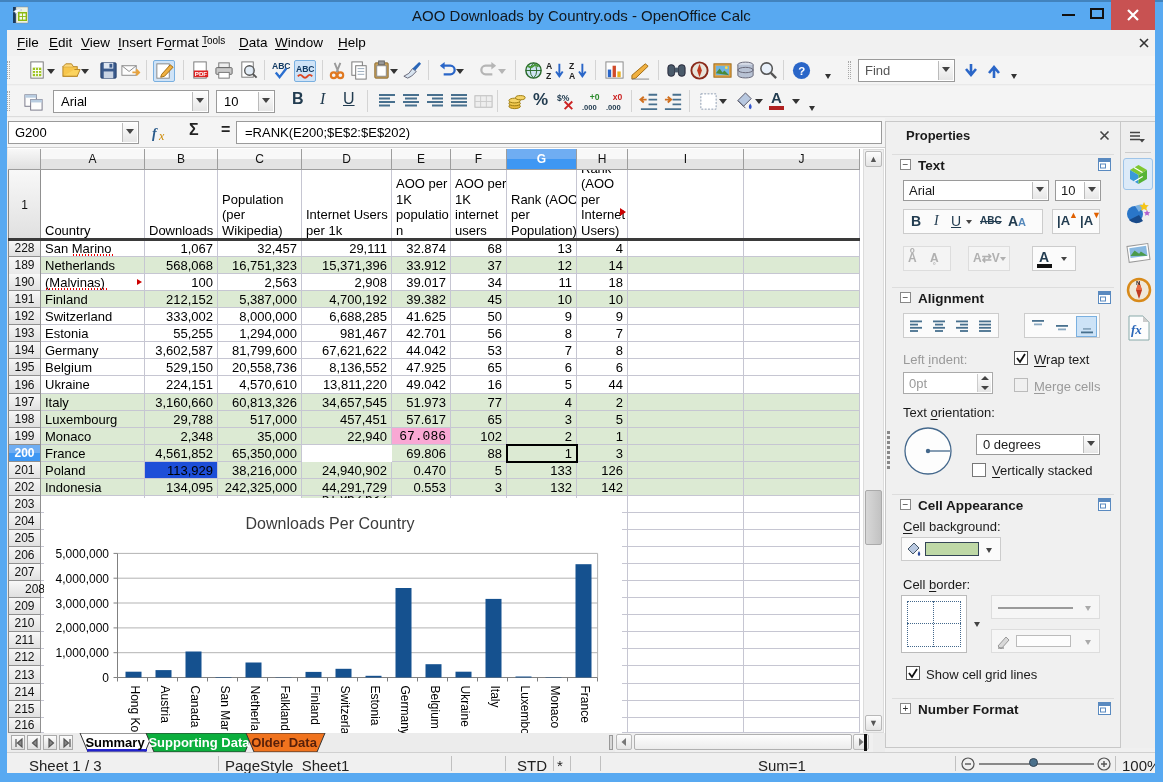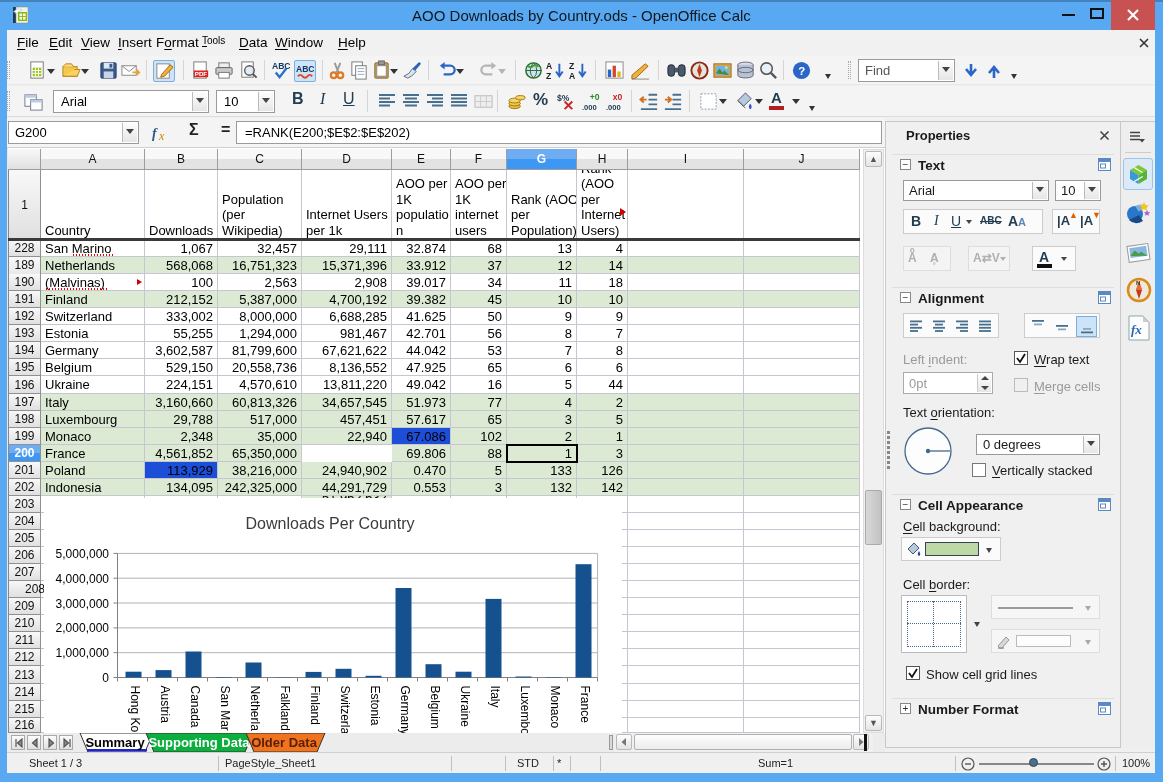--- a/index.html
+++ b/index.html
@@ -526,21 +526,21 @@
     <div class="cell num" style="left:451px;top:411px;width:56px;height:17px;line-height:17px;background:#dcead3;border-right:1px solid #c6c6d2;border-bottom:1px solid #c6c6d2;">65</div>
     <div class="cell num" style="left:507px;top:411px;width:70px;height:17px;line-height:17px;background:#dcead3;border-right:1px solid #c6c6d2;border-bottom:1px solid #c6c6d2;">3</div>
     <div class="cell num" style="left:577px;top:411px;width:51px;height:17px;line-height:17px;background:#dcead3;border-right:1px solid #c6c6d2;border-bottom:1px solid #c6c6d2;">5</div>
     <div class="cell" style="left:628px;top:411px;width:116px;height:17px;background:#dcead3;border-right:1px solid #c6c6d2;border-bottom:1px solid #c6c6d2;"></div>
     <div class="cell" style="left:744px;top:411px;width:116px;height:17px;background:#dcead3;border-right:1px solid #c6c6d2;border-bottom:1px solid #c6c6d2;"></div>
     <div class="rowhdr" style="left:8px;top:428px;width:33px;height:17px;line-height:17px;background:linear-gradient(#f8f8f8,#e0e0e0);color:#111;font-weight:normal;">199</div>
     <div class="cell txt" style="left:41px;top:428px;width:104px;height:17px;line-height:17px;background:#dcead3;border-right:1px solid #c6c6d2;border-bottom:1px solid #c6c6d2;">Monaco</div>
     <div class="cell num" style="left:145px;top:428px;width:73px;height:17px;line-height:17px;background:#dcead3;border-right:1px solid #c6c6d2;border-bottom:1px solid #c6c6d2;">2,348</div>
     <div class="cell num" style="left:218px;top:428px;width:84px;height:17px;line-height:17px;background:#dcead3;border-right:1px solid #c6c6d2;border-bottom:1px solid #c6c6d2;">35,000</div>
     <div class="cell num" style="left:302px;top:428px;width:90px;height:17px;line-height:17px;background:#dcead3;border-right:1px solid #c6c6d2;border-bottom:1px solid #c6c6d2;">22,940</div>
-    <div class="cell num" style="left:392px;top:428px;width:59px;height:17px;line-height:17px;background:#1d4ed8;border-right:1px solid #c6c6d2;border-bottom:1px solid #c6c6d2;">67.086</div>
+    <div class="cell num" style="left:392px;top:428px;width:59px;height:17px;line-height:17px;background:#f9a8d4;border-right:1px solid #c6c6d2;border-bottom:1px solid #c6c6d2;font-family:Liberation Mono, monospace;">67.086</div>
     <div class="cell num" style="left:451px;top:428px;width:56px;height:17px;line-height:17px;background:#dcead3;border-right:1px solid #c6c6d2;border-bottom:1px solid #c6c6d2;">102</div>
     <div class="cell num" style="left:507px;top:428px;width:70px;height:17px;line-height:17px;background:#dcead3;border-right:1px solid #c6c6d2;border-bottom:1px solid #c6c6d2;">2</div>
     <div class="cell num" style="left:577px;top:428px;width:51px;height:17px;line-height:17px;background:#dcead3;border-right:1px solid #c6c6d2;border-bottom:1px solid #c6c6d2;">1</div>
     <div class="cell" style="left:628px;top:428px;width:116px;height:17px;background:#dcead3;border-right:1px solid #c6c6d2;border-bottom:1px solid #c6c6d2;"></div>
     <div class="cell" style="left:744px;top:428px;width:116px;height:17px;background:#dcead3;border-right:1px solid #c6c6d2;border-bottom:1px solid #c6c6d2;"></div>
     <div class="rowhdr" style="left:8px;top:445px;width:33px;height:17px;line-height:17px;background:linear-gradient(#6fadf2 50%,#3e97f3 50%);color:#fff;font-weight:bold;">200</div>
     <div class="cell txt" style="left:41px;top:445px;width:104px;height:17px;line-height:17px;background:#dcead3;border-right:1px solid #c6c6d2;border-bottom:1px solid #c6c6d2;">France</div>
     <div class="cell num" style="left:145px;top:445px;width:73px;height:17px;line-height:17px;background:#dcead3;border-right:1px solid #c6c6d2;border-bottom:1px solid #c6c6d2;">4,561,852</div>
     <div class="cell num" style="left:218px;top:445px;width:84px;height:17px;line-height:17px;background:#dcead3;border-right:1px solid #c6c6d2;border-bottom:1px solid #c6c6d2;">65,350,000</div>
     <div class="cell num" style="left:302px;top:445px;width:90px;height:17px;line-height:17px;background:#dcead3;border-right:1px solid #c6c6d2;border-bottom:1px solid #c6c6d2;margin-top:44px;">51,962,632</div>
@@ -832,21 +832,21 @@
         <div style="position:absolute;left:1px;top:1px;width:16px;height:16px;background:linear-gradient(#fdfdfd,#e4e4e4);border:1px solid #b8b8b8;border-radius:2px;"><svg width="14" height="14" viewBox="0 0 14 14">
             <path d="M9 3 L4.5 7 9 11z" fill="#777"></path>
           </svg></div>
         <div style="position:absolute;left:19px;top:1px;width:218px;height:16px;background:linear-gradient(#fdfdfd,#ececec);border:1px solid #b0b0b0;border-radius:2px;"></div>
         <div style="position:absolute;left:238px;top:1px;width:16px;height:16px;background:linear-gradient(#fdfdfd,#e4e4e4);border:1px solid #b8b8b8;border-radius:2px;"><svg width="14" height="14" viewBox="0 0 14 14">
             <path d="M5 3 L9.5 7 5 11z" fill="#777"></path>
           </svg></div>
       </div>
       <div style="position:absolute;left:861px;top:1px;width:3px;height:17px;background:#111;"></div>
     </div>
-    <div class="abs" style="left:3px;top:752px;width:1157px;height:16px;background:#f0f0f0;border-top:1px solid #d0d0d0;font-size:11px;color:#222;">
+    <div class="abs" style="left:3px;top:752px;width:1157px;height:16px;background:#f0f0f0;border-top:1px solid #d0d0d0;font-size:15px;color:#222;">
       <span style="position:absolute;left:26px;top:4px;">Sheet 1 / 3</span>
       <div style="position:absolute;left:215px;top:3px;width:1px;height:15px;background:#c0c0c0;"></div>
       <span style="position:absolute;left:222px;top:4px;">PageStyle_Sheet1</span>
       <div style="position:absolute;left:448px;top:3px;width:1px;height:15px;background:#c0c0c0;"></div>
       <div style="position:absolute;left:502px;top:3px;width:1px;height:15px;background:#c0c0c0;"></div>
       <span style="position:absolute;left:514px;top:4px;">STD</span>
       <div style="position:absolute;left:550px;top:3px;width:1px;height:15px;background:#c0c0c0;"></div>
       <span style="position:absolute;left:554px;top:4px;">*</span>
       <div style="position:absolute;left:567px;top:3px;width:1px;height:15px;background:#c0c0c0;"></div>
       <div style="position:absolute;left:597px;top:3px;width:1px;height:15px;background:#c0c0c0;"></div>

